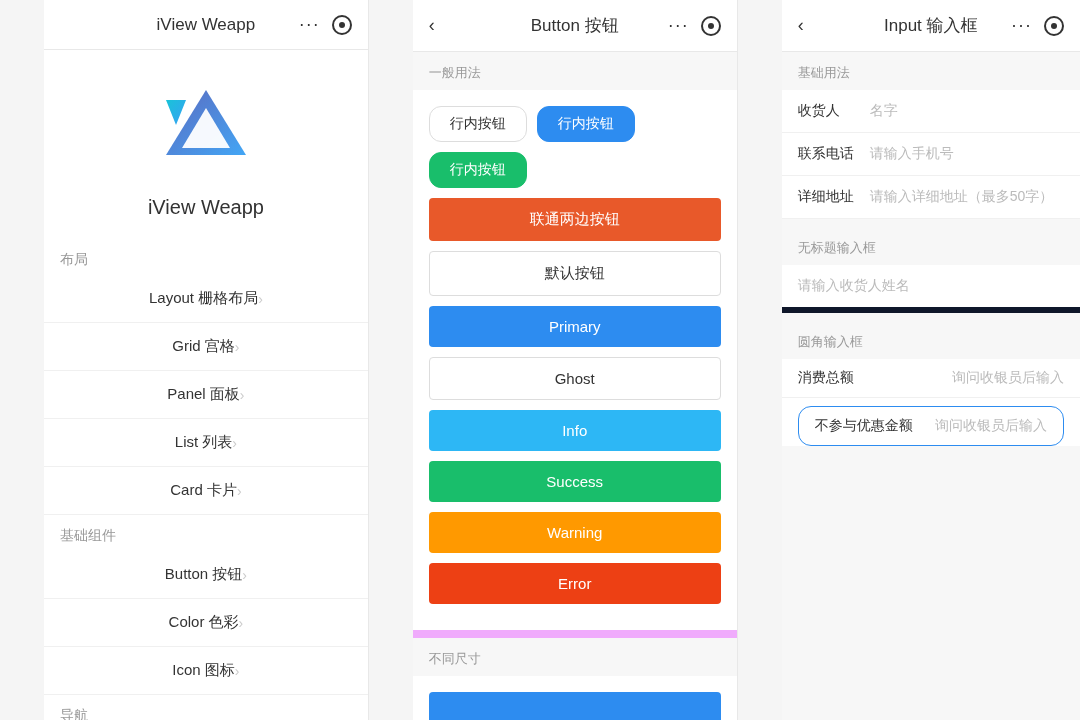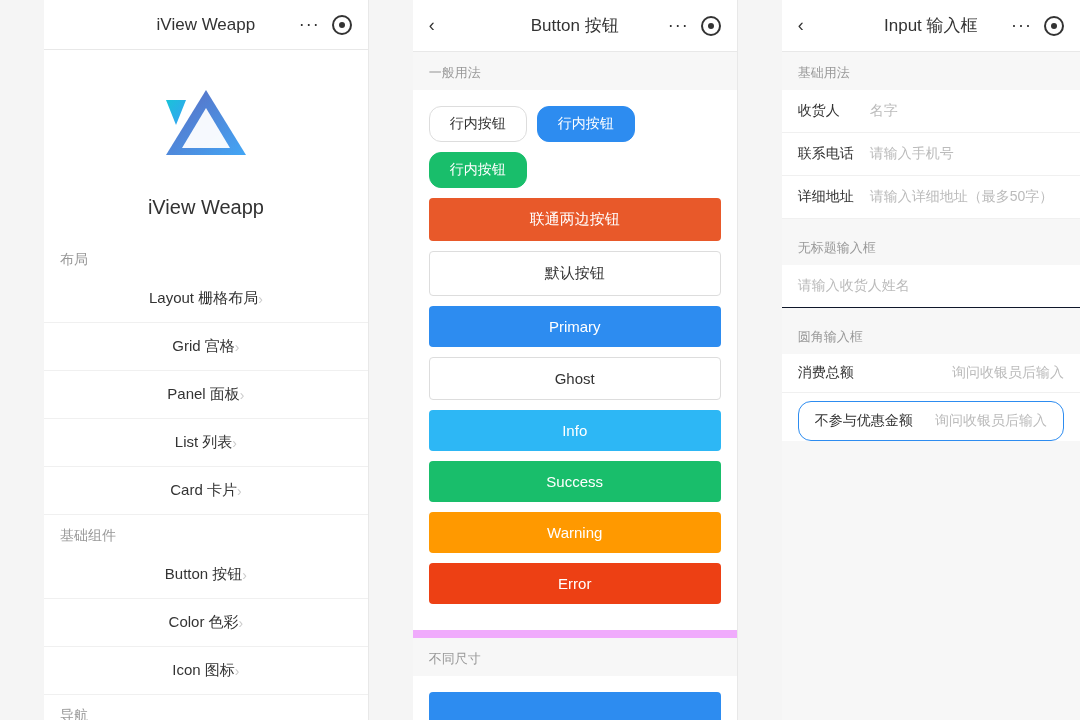--- a/index.html
+++ b/index.html
@@ -307,21 +307,21 @@
       color: #bbb;
       font-size: 14px;
     }
 
     .input-disabled {
       color: #ccc;
     }
 
     .input-no-label {
       padding: 12px 16px;
-      border-bottom: 1px solid #0f172a;
+      border-bottom: 6px solid #0f172a;
       font-size: 14px;
       color: #bbb;
     }
 
     .rounded-section {
       background: #fff;
       margin-bottom: 8px;
     }
 
     .rounded-input-row {

